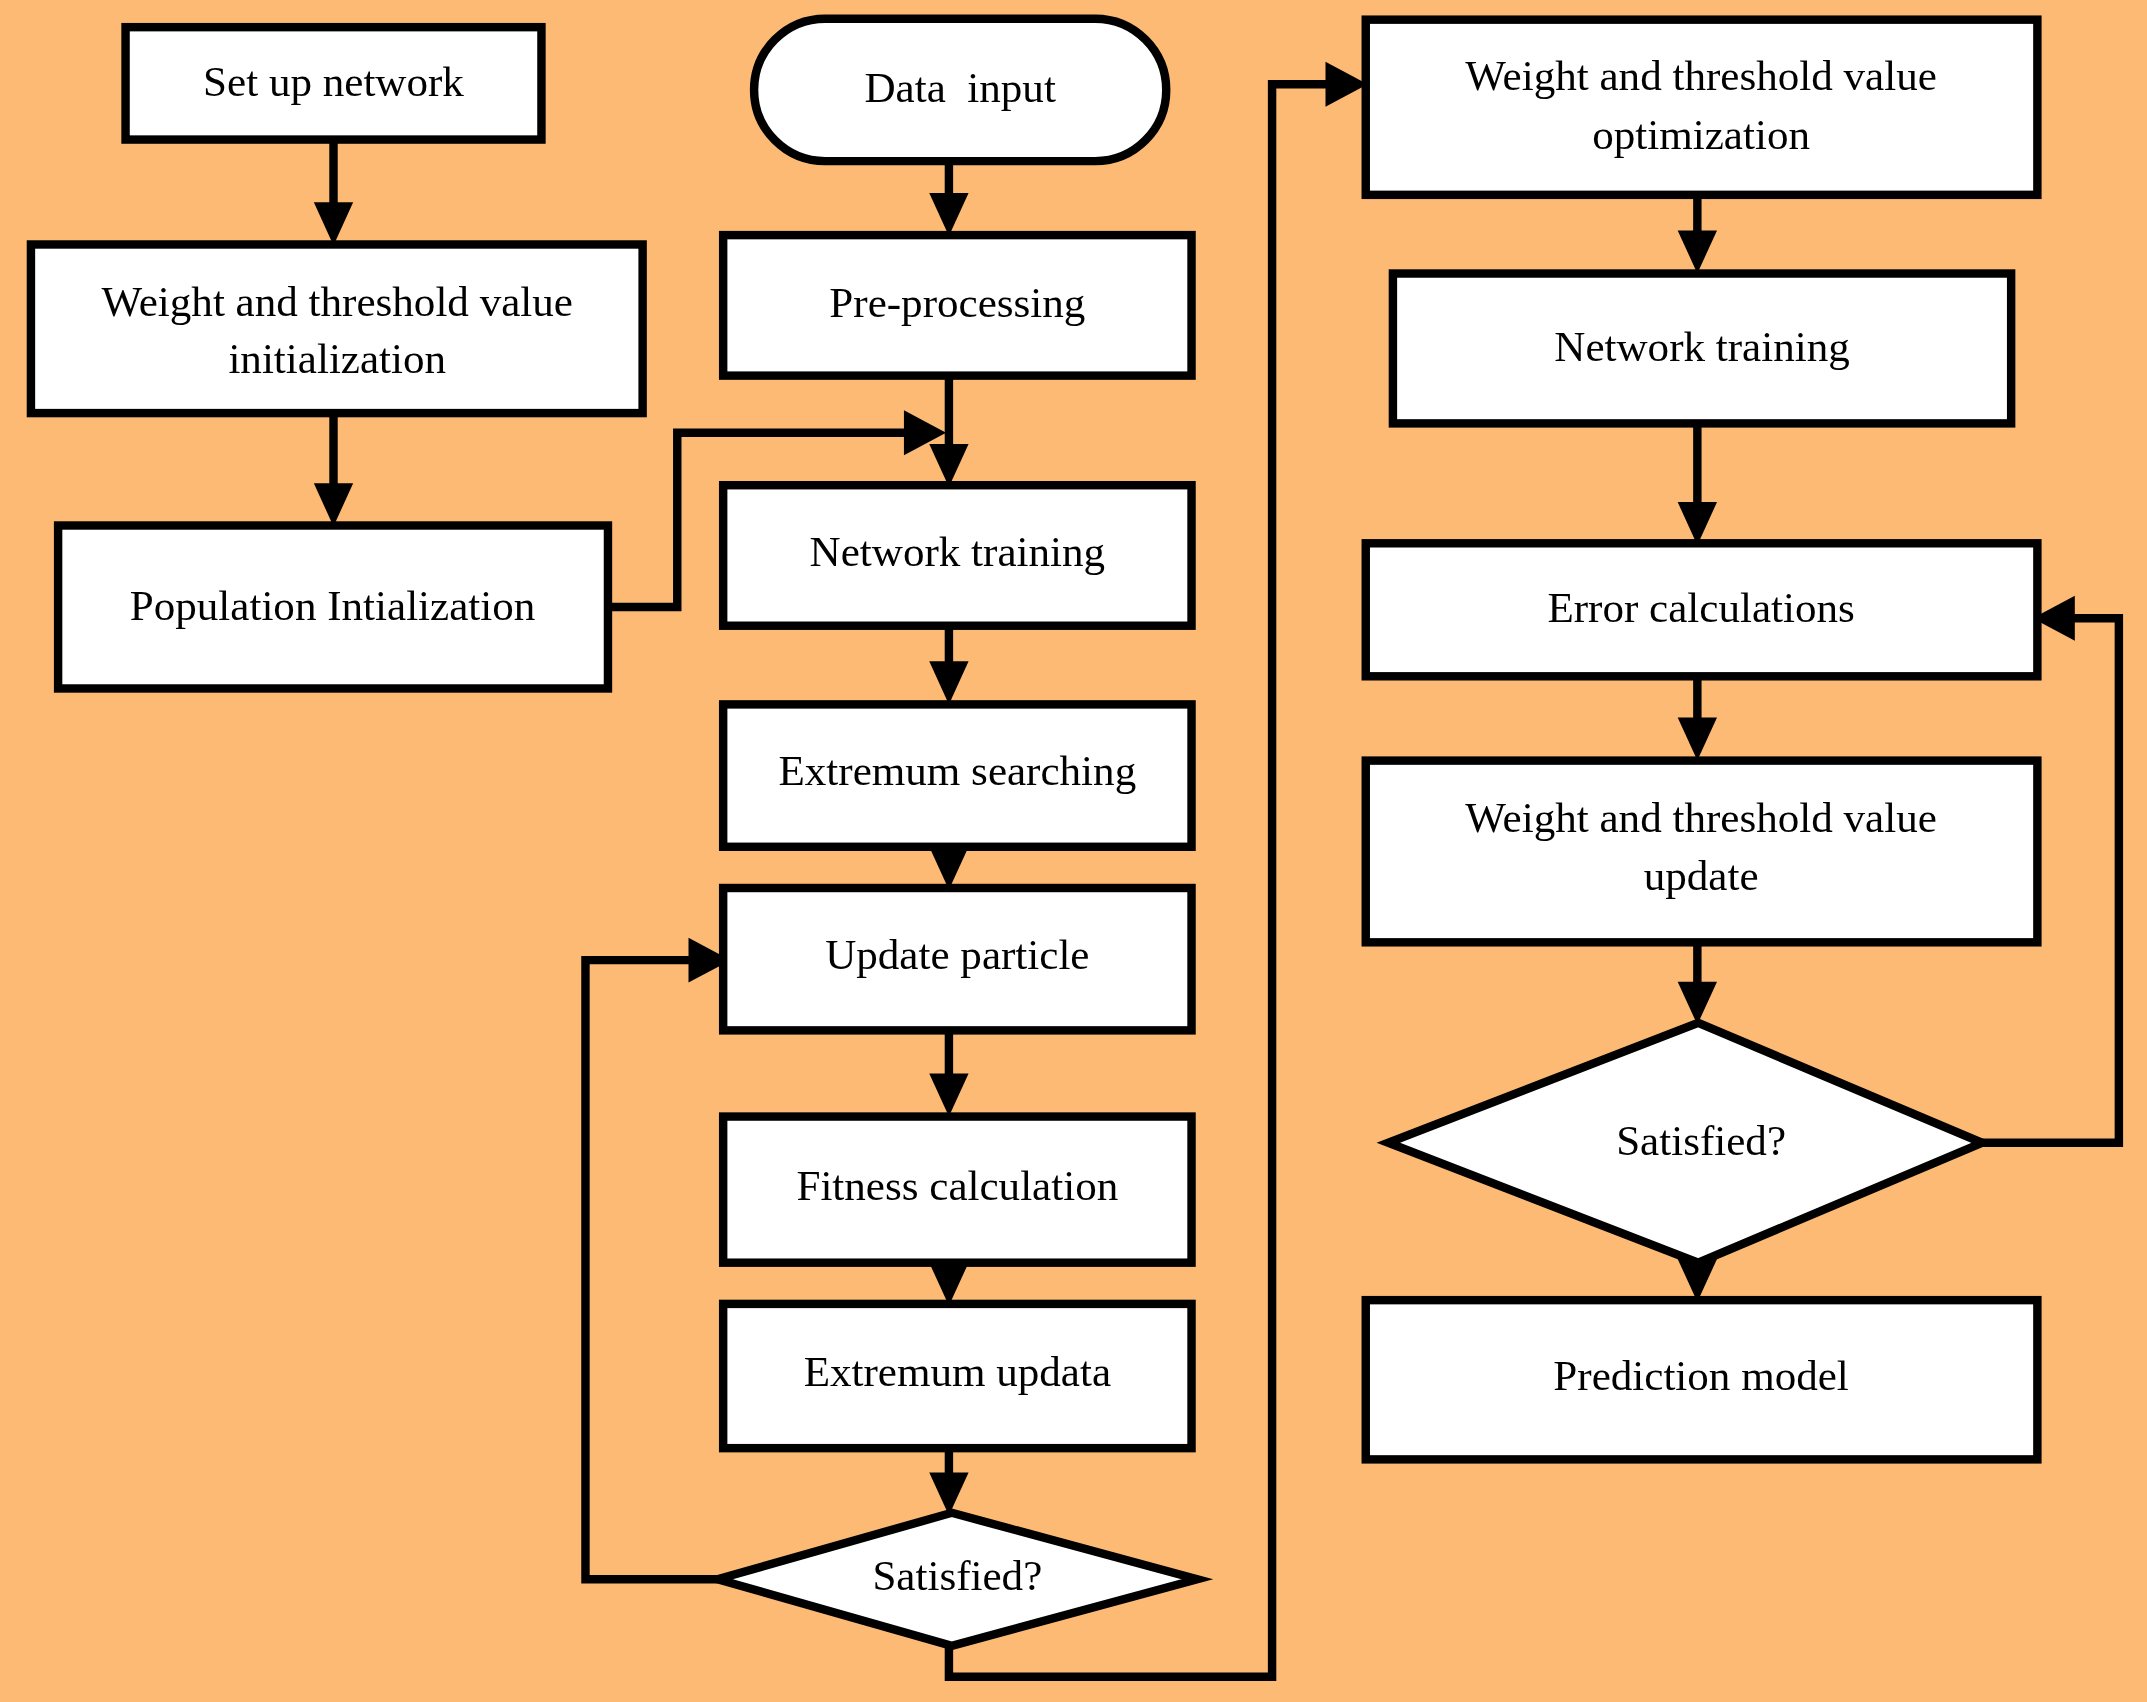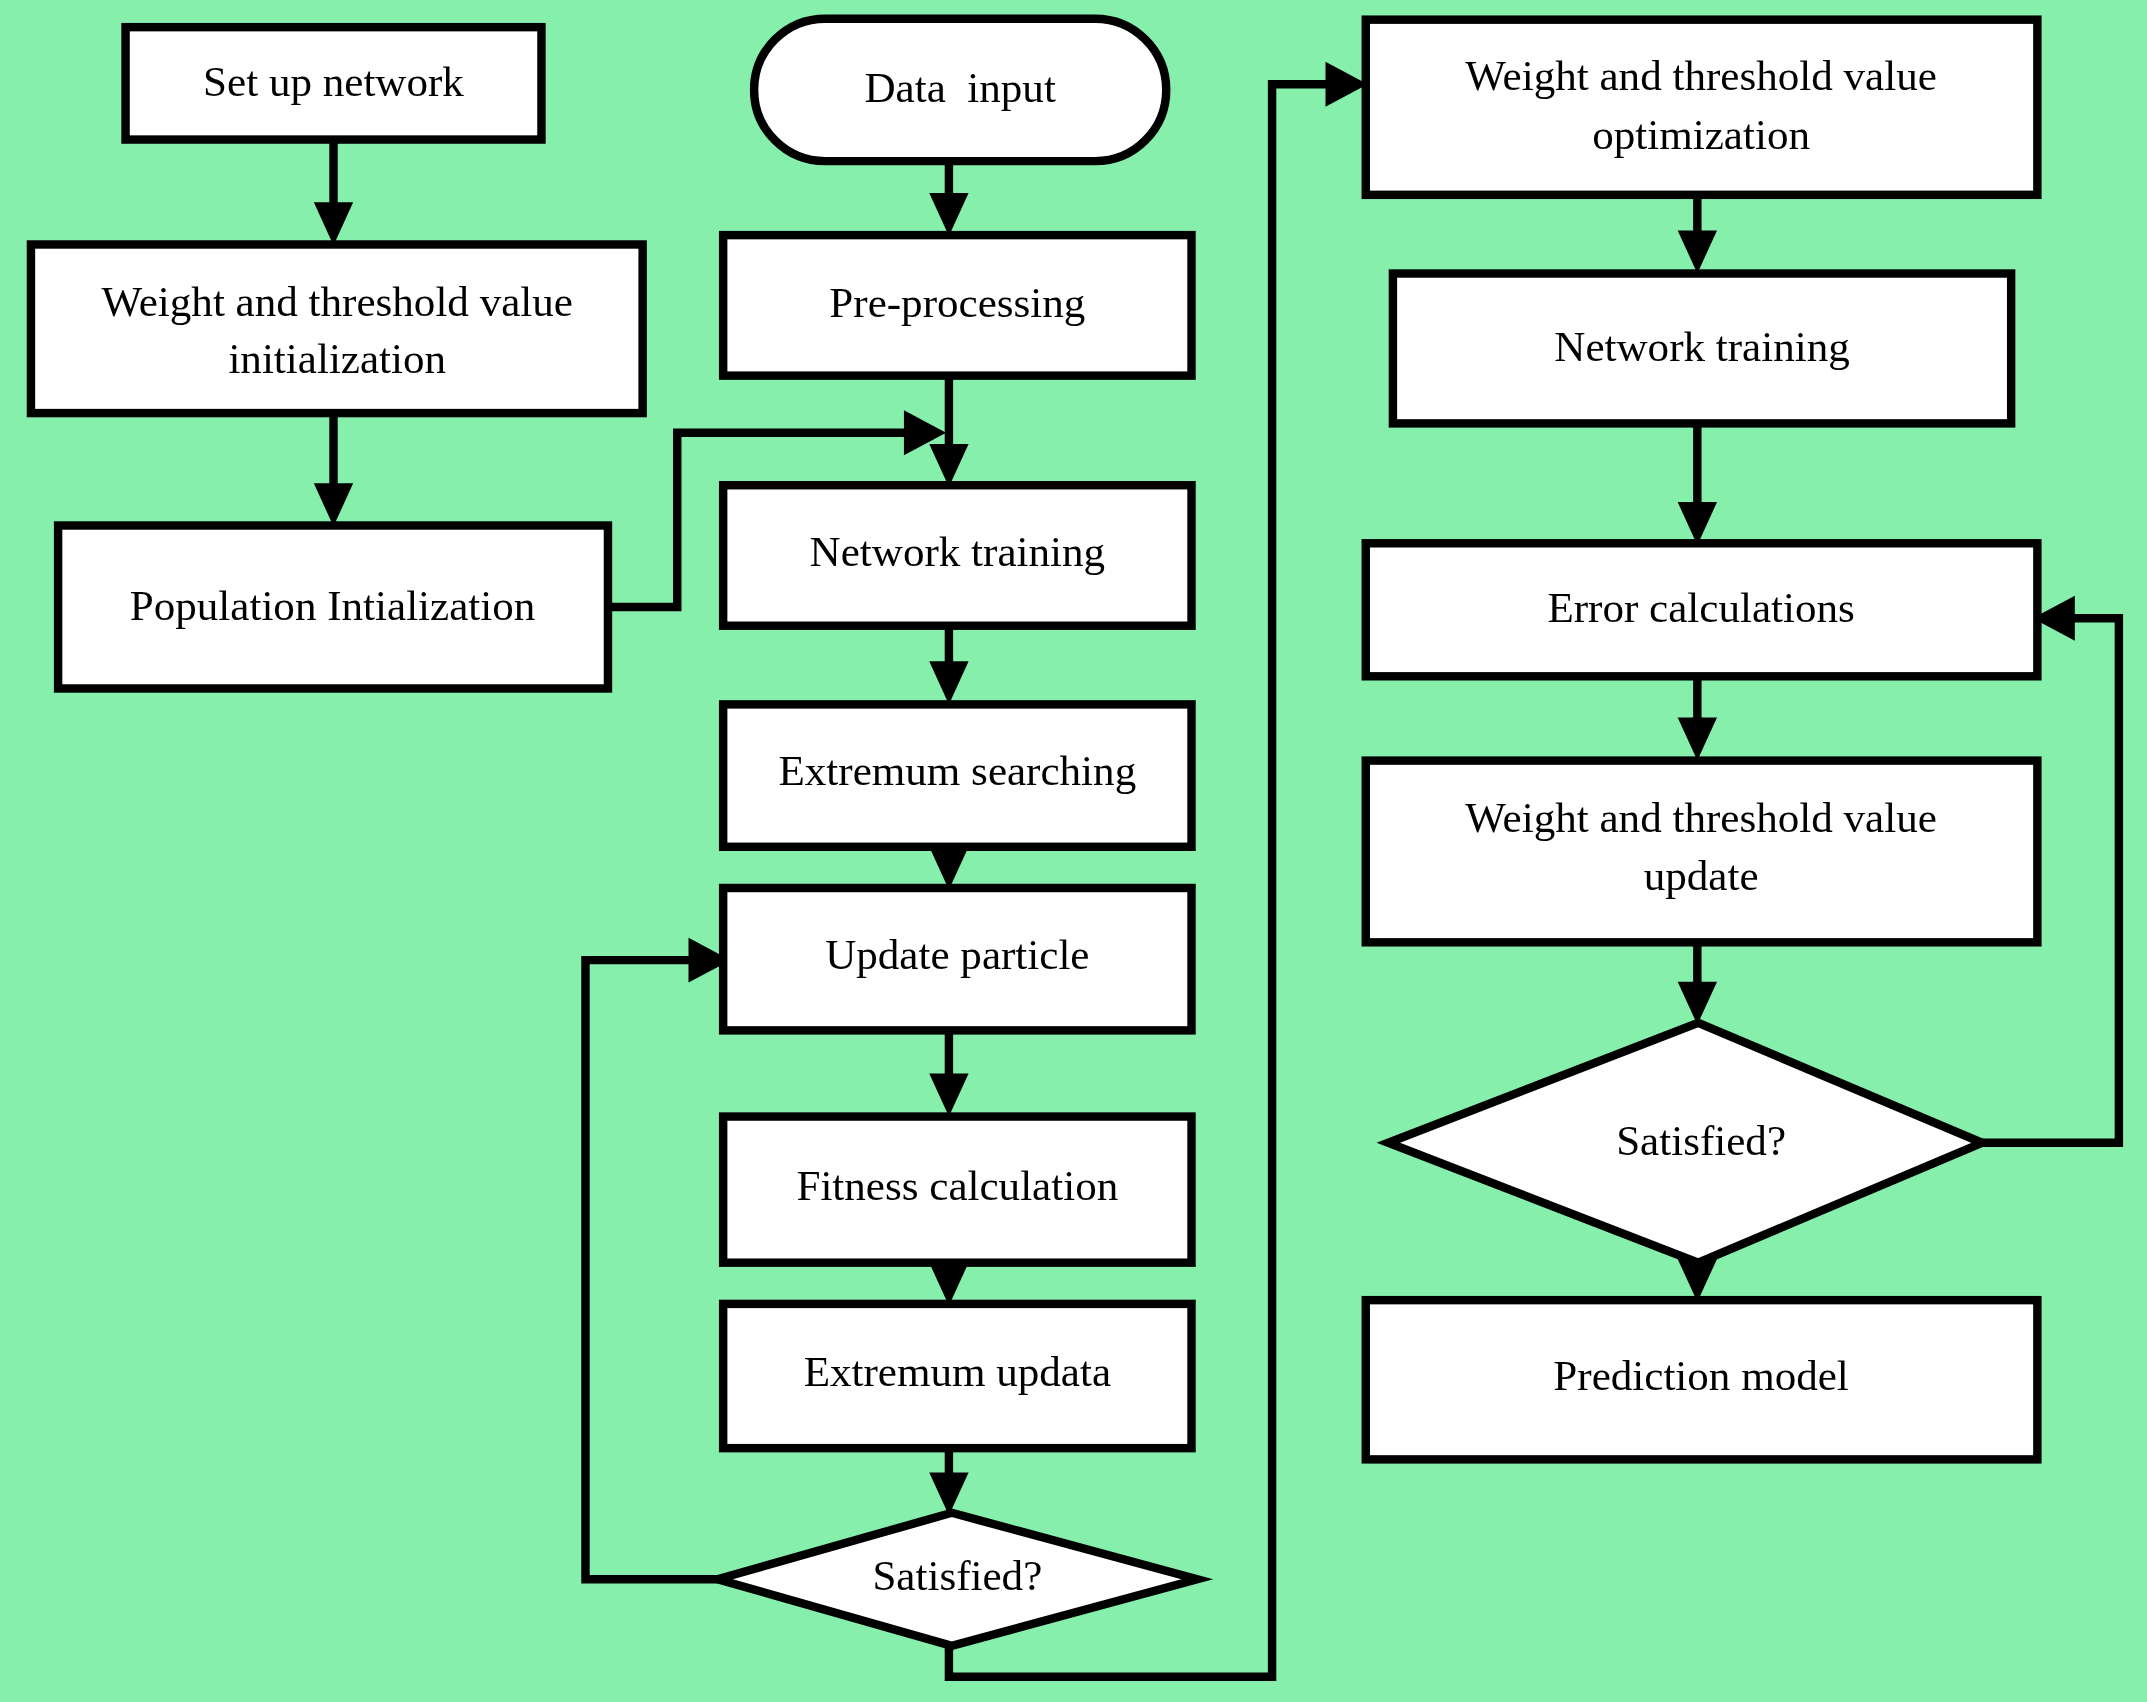--- a/index.html
+++ b/index.html
@@ -4,21 +4,21 @@
 <style>
   html, body {
     margin: 0;
     padding: 0;
     background: #ffffff;
   }
   #stage {
     position: relative;
     width: 2147px;
     height: 1702px;
-    background: #86efac;
+    background: #fdba74;
     overflow: hidden;
   }
   svg#flow {
     display: block;
     width: 2147px;
     height: 1702px;
   }
   .node-shape {
     fill: #ffffff;
     stroke: #000000;

